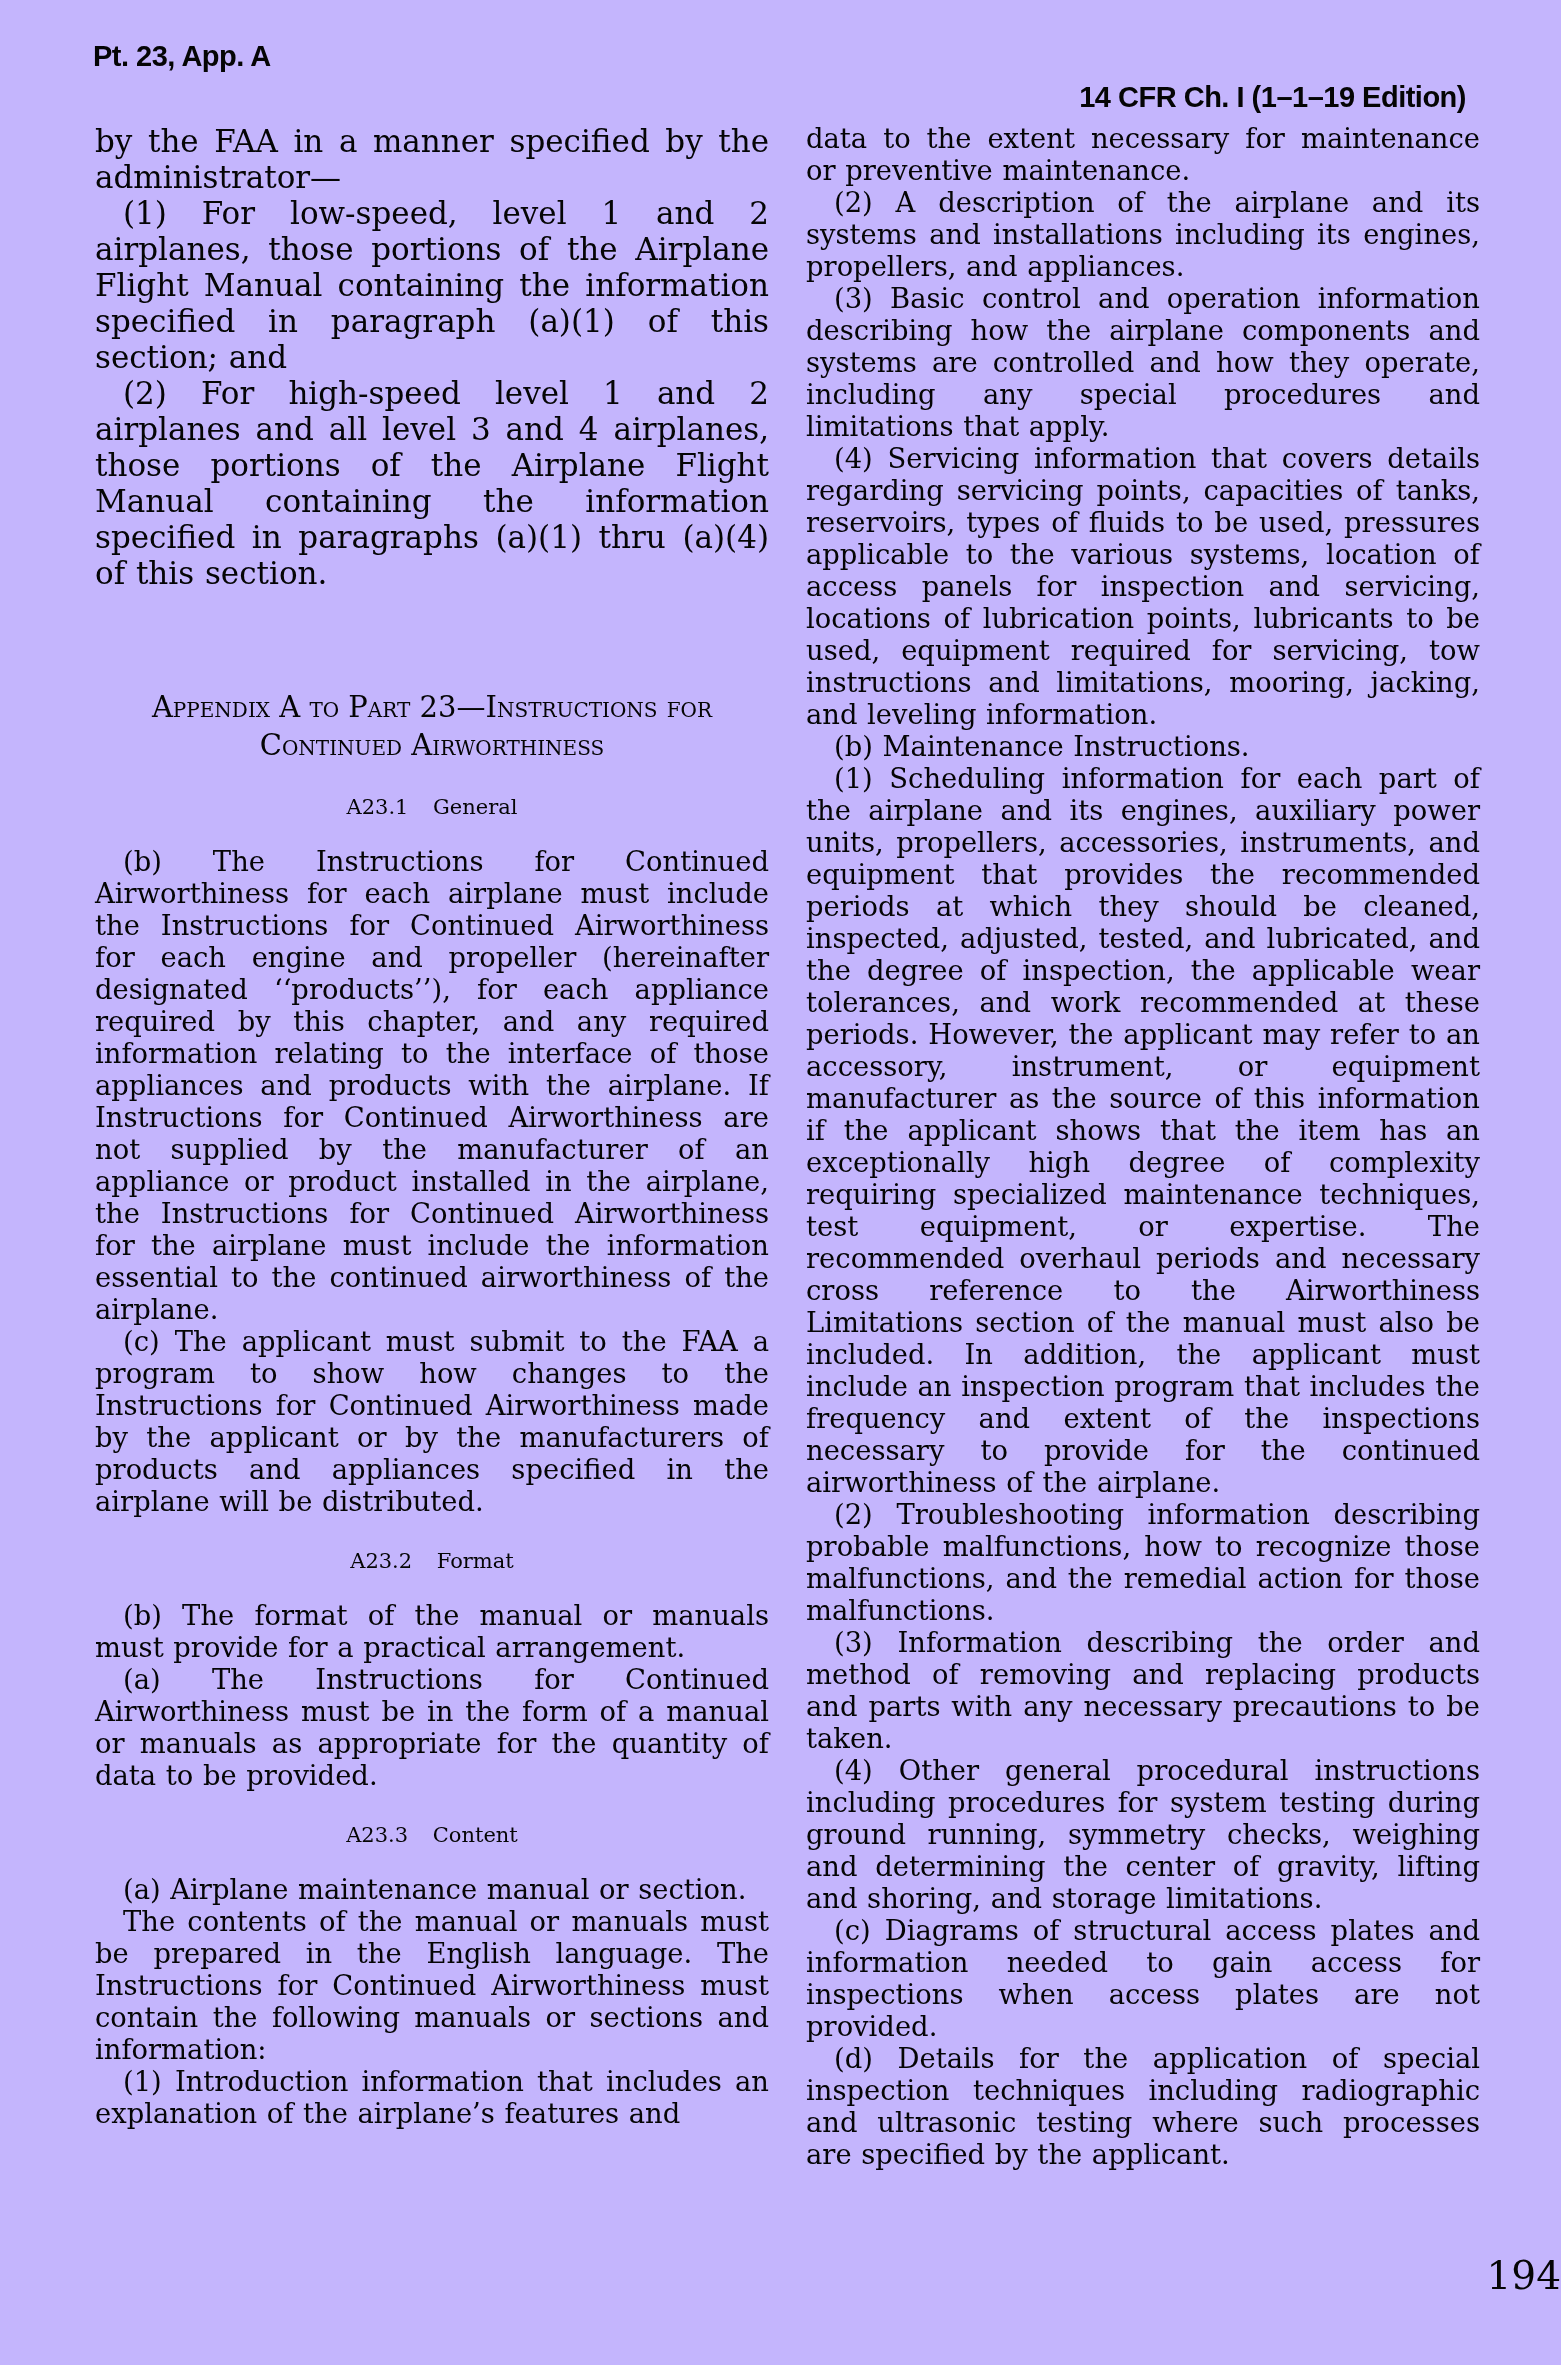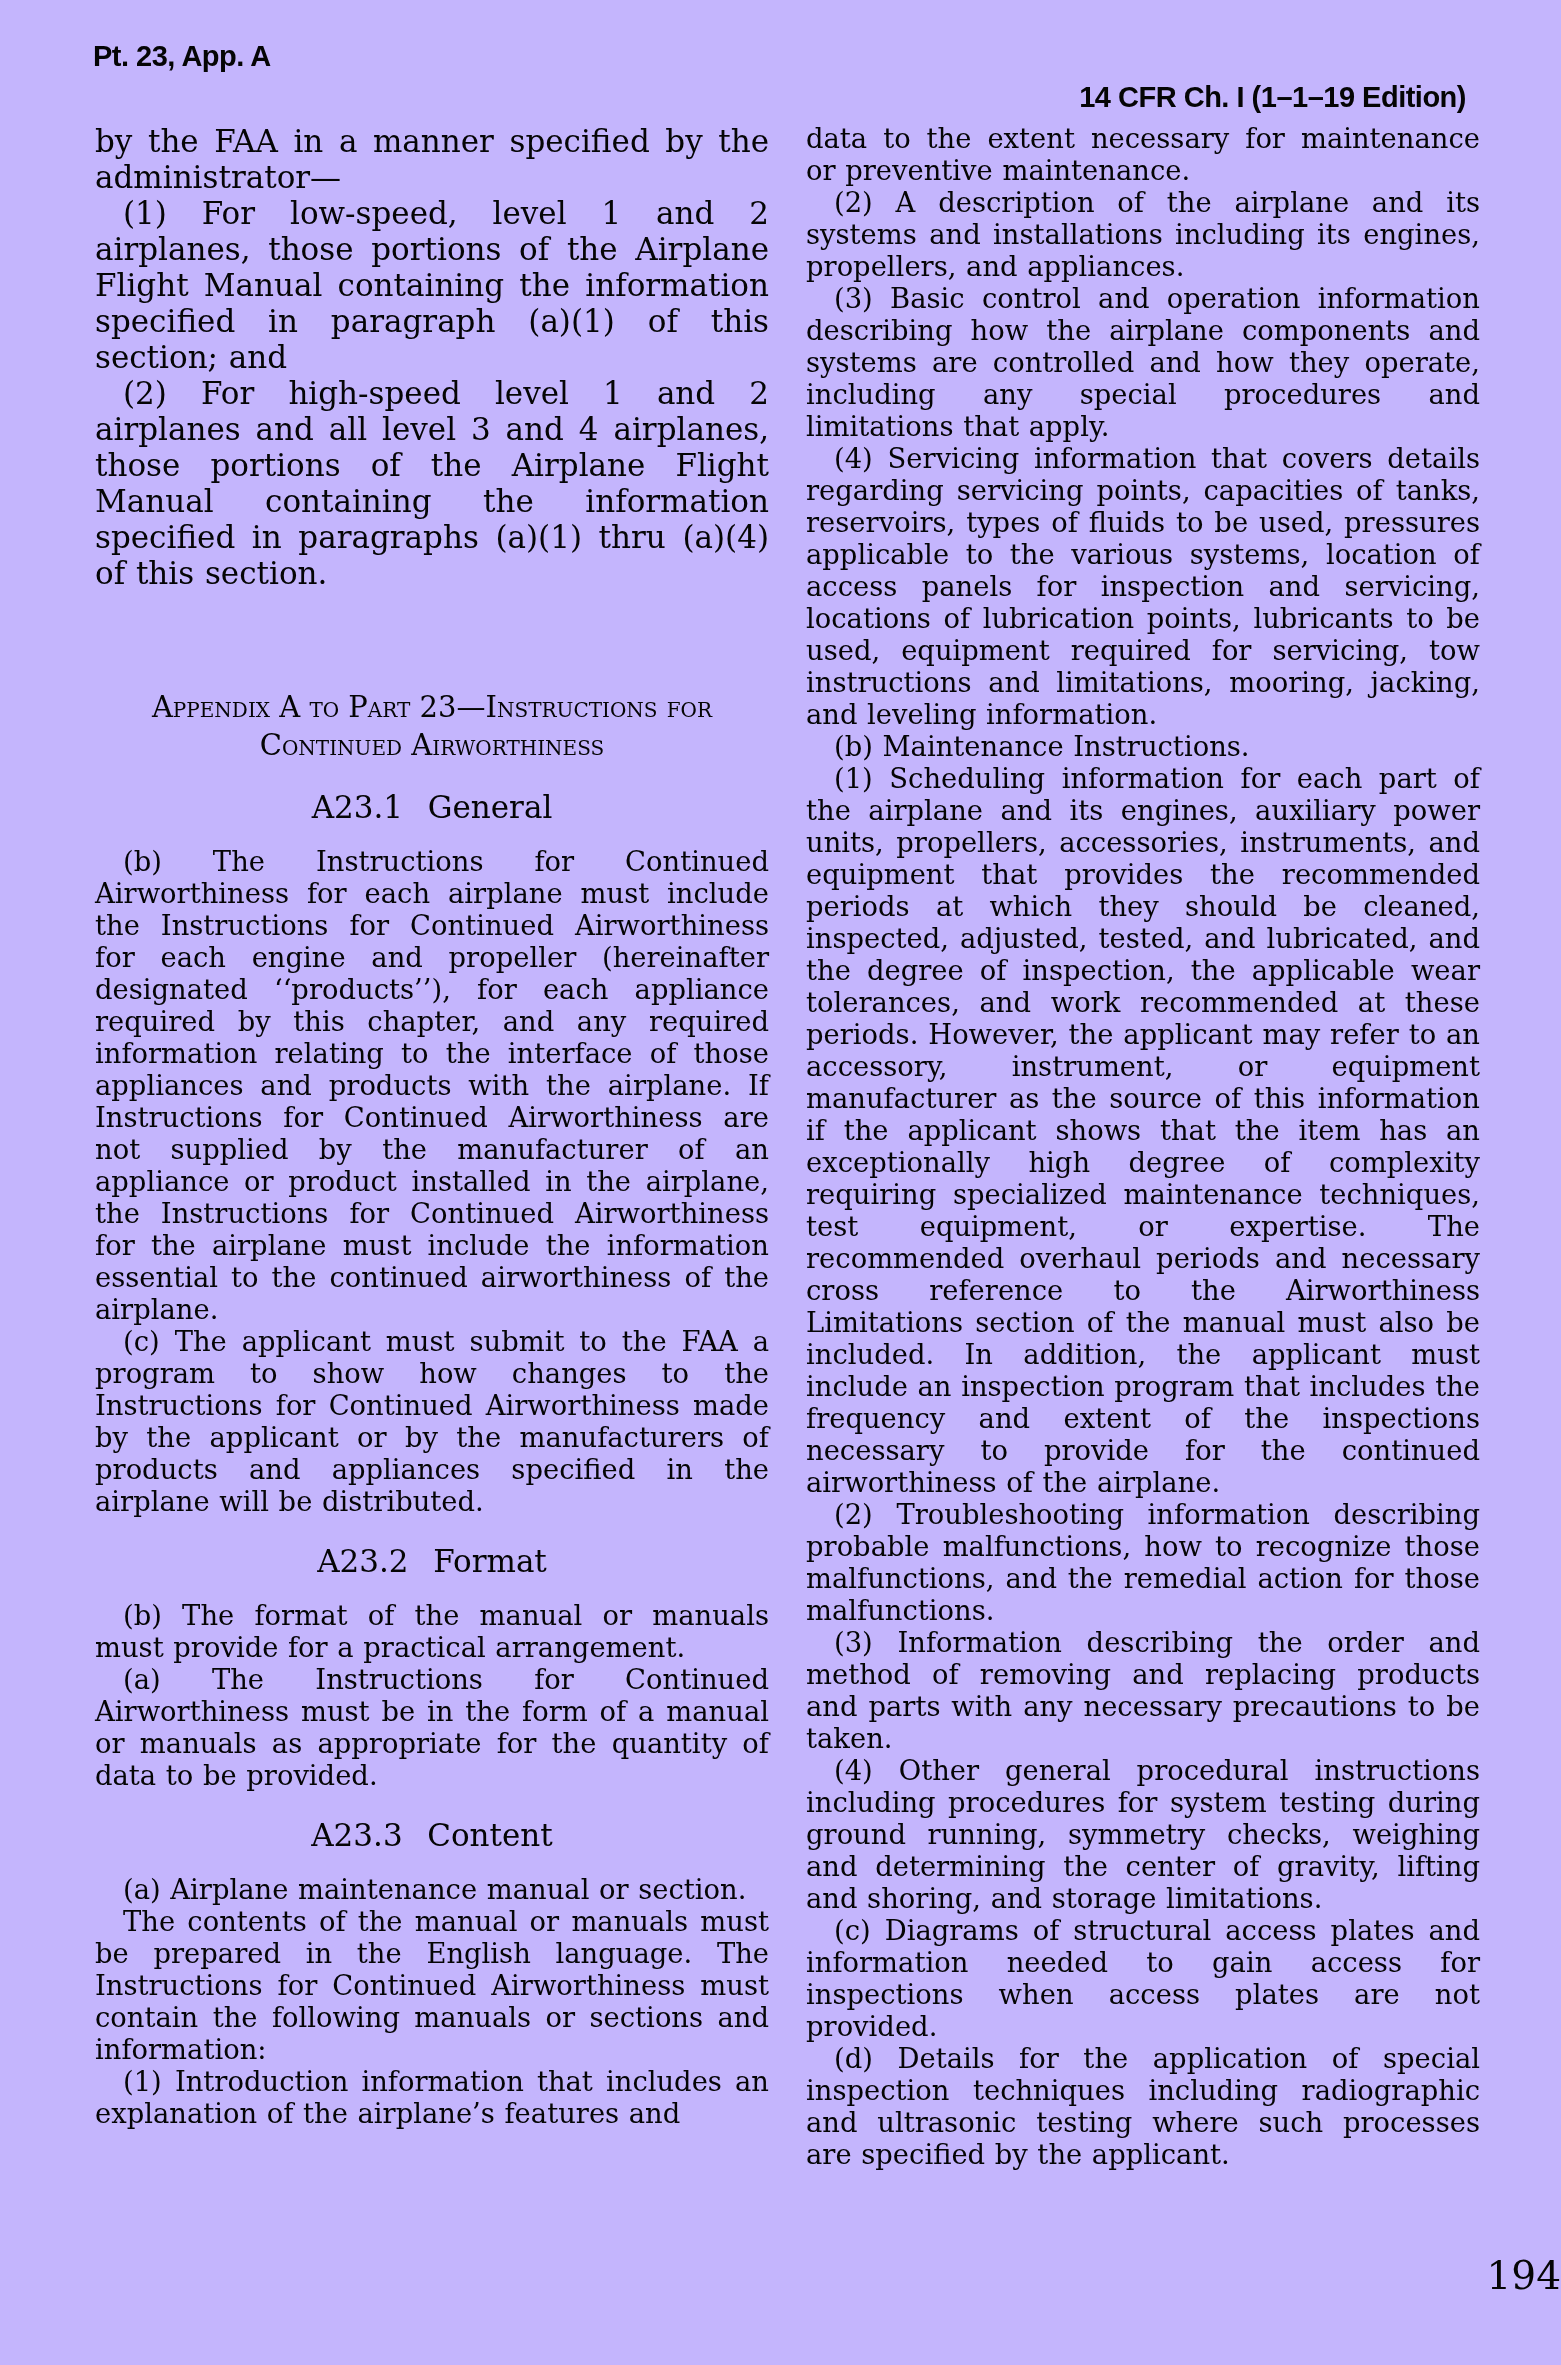--- a/index.html
+++ b/index.html
@@ -62,21 +62,21 @@
   .appendix-title {
     margin: 97px 9.5px 0 9.5px;
     text-align: center;
     font-variant: small-caps;
     font-size: 29px;
     line-height: 38px;
   }
   .section-heading {
     margin: 28px 0 23px 0;
     text-align: center;
-    font-size: 31px;
+    font-size: 21px;
     line-height: 31px;
     white-space: nowrap;
   }
   .section-heading .sec-num { margin-right: 24.6px; }
 
   .folio {
     position: absolute;
     left: 0;
     top: 2255px;
     width: 1561px;

